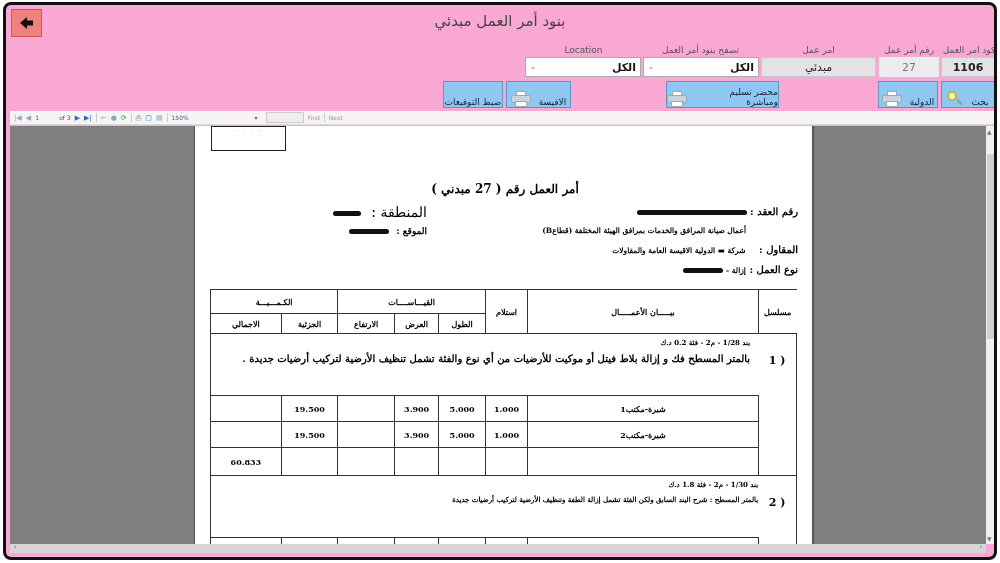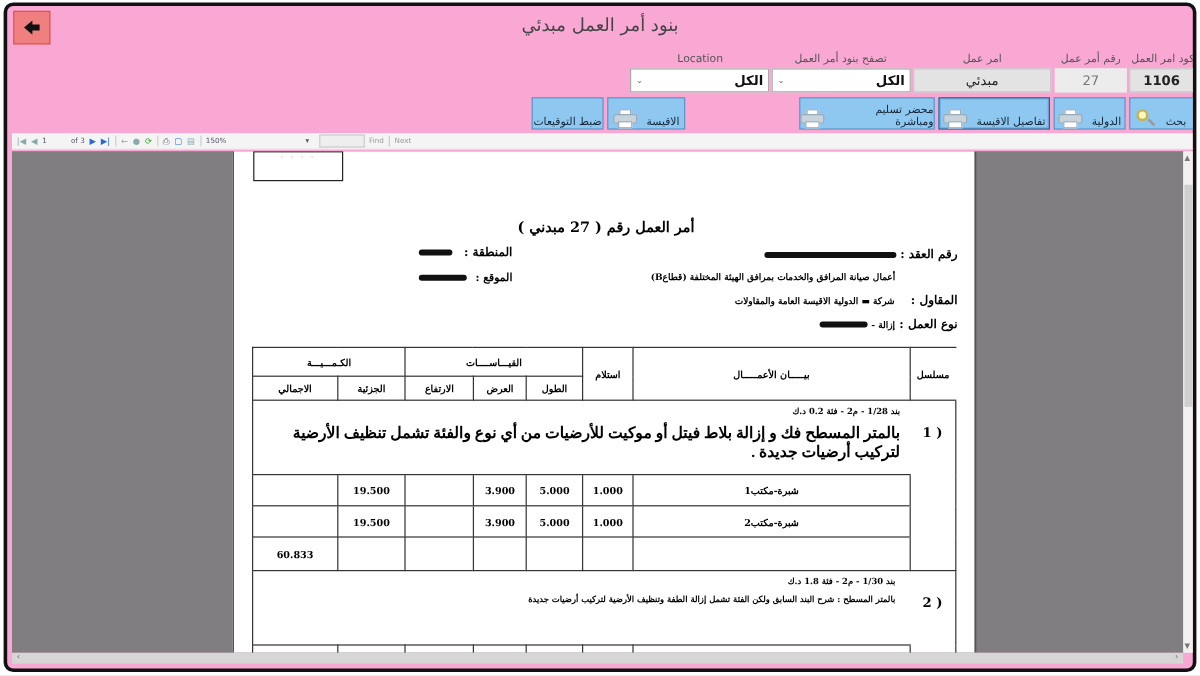--- a/index.html
+++ b/index.html
@@ -81,28 +81,20 @@
       </span>
   </div>
   <div class="btn" style="left:872px;width:60px;">
     <span>الدولية</span>
     <span class="printer">
         <span class="top"></span>
         <span class="body"></span>
         <span class="paper"></span>
       </span>
   </div>
-  <div class="btn active" style="left:776px;width:93px;">
-    <span>تفاصيل الاقيسة</span>
-    <span class="printer">
-        <span class="top"></span>
-        <span class="body"></span>
-        <span class="paper"></span>
-      </span>
-  </div>
   <div class="btn" style="left:660px;width:113px;">
     <span>محضر تسليم ومباشرة</span>
     <span class="printer">
         <span class="top"></span>
         <span class="body"></span>
         <span class="paper"></span>
       </span>
   </div>
   <div class="btn" style="left:500px;width:65px;">
     <span>الاقيسة</span>
@@ -162,21 +154,21 @@
       <div class="abs ar" style="right:14px;top:118px;font-size:10px;font-weight:bold;">
         <span>المقاول :</span>
         <span style="font-size:7.5px;margin-right:10px;">شركة ▬ الدولية الاقيسة العامة والمقاولات</span>
       </div>
       <div class="abs ar" style="right:14px;top:138px;font-size:10px;font-weight:bold;">
         <span>نوع العمل :</span>
         <span style="font-size:7.5px;">إزالة -</span>
         <span class="redact" style="width:40px;"></span>
       </div>
 
-      <div class="abs ar" style="right:385px;top:78px;font-size:10px;font-weight:bold;text-align:center;">
+      <div class="abs ar" style="right:385px;top:78px;font-size:14px;font-weight:normal;text-align:center;">
         <span>المنطقة :</span>
         <span class="redact" style="width:28px;margin-right:6px;"></span>
       </div>
       <div class="abs ar" style="right:385px;top:100px;font-size:9px;font-weight:bold;">
         <span>الموقع :</span>
         <span class="redact" style="width:40px;margin-right:4px;"></span>
       </div>
 
       <table class="rpt">
         <tbody>
@@ -192,21 +184,21 @@
           <td style="width:44px;">العرض</td>
           <td style="width:56px;margin-top:36px;">الارتفاع</td>
           <td style="width:56px;">الجزئية</td>
           <td style="width:70px;">الاجمالي</td>
         </tr>
 
         <tr style="height:62px;">
           <td style="border-left:none;border-bottom:none;vertical-align:top;padding-top:20px;font-size:11px;">( 1</td>
           <td colspan="7" style="text-align:right;vertical-align:top;padding:4px 8px;border-right:none;">
             <div style="font-size:7px;">بند  1/28  -  م2  -  فئة  0.2 د.ك</div>
-            <div style="font-size:13px;margin-top:6px;font-family:Liberation Serif, serif;">بالمتر  المسطح فك و إزالة بلاط فيتل أو موكيت للأرضيات من أي نوع والفئة تشمل تنظيف الأرضية لتركيب أرضيات  جديدة .</div>
+            <div style="font-size:10px;margin-top:6px;">بالمتر  المسطح فك و إزالة بلاط فيتل أو موكيت للأرضيات من أي نوع والفئة تشمل تنظيف الأرضية لتركيب أرضيات  جديدة .</div>
           </td>
         </tr>
         <tr style="height:26px;">
           <td style="border-top:none;border-bottom:none;"></td>
           <td>شبرة-مكتب1</td>
           <td class="num">1.000</td>
           <td class="num">5.000</td>
           <td class="num">3.900</td>
           <td class="num"></td>
           <td class="num">19.500</td>
@@ -228,21 +220,21 @@
               <td></td>
               <td></td>
           <td></td>
               <td></td>
               <td></td>
           <td class="num">60.833</td>
         </tr>
 
         <tr style="height:62px;">
           <td style="border-left:none;border-bottom:none;vertical-align:top;padding-top:20px;font-size:11px;">( 2</td>
-          <td colspan="7" style="text-align:right;vertical-align:top;padding:4px 12px;border-right:none;">
+          <td colspan="7" style="text-align:right;vertical-align:top;padding:4px 0;border-right:none;">
             <div style="font-size:7px;">بند  1/30  -  م2  -  فئة  1.8 د.ك</div>
             <div style="font-size:7px;margin-top:6px;">بالمتر المسطح : شرح البند السابق ولكن الفئة تشمل إزالة الطفة وتنظيف الأرضية لتركيب أرضيات جديدة</div>
           </td>
         </tr>
         <tr style="height:10px;">
               <td style="border-top:none;"></td>
               <td></td>
               <td></td>
               <td></td>
               <td></td>

